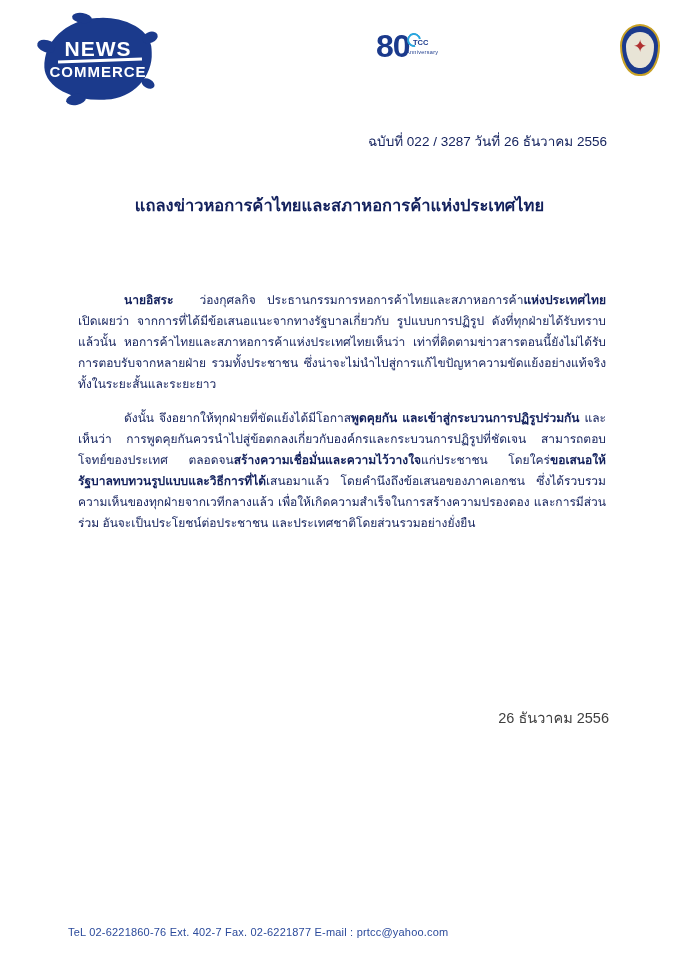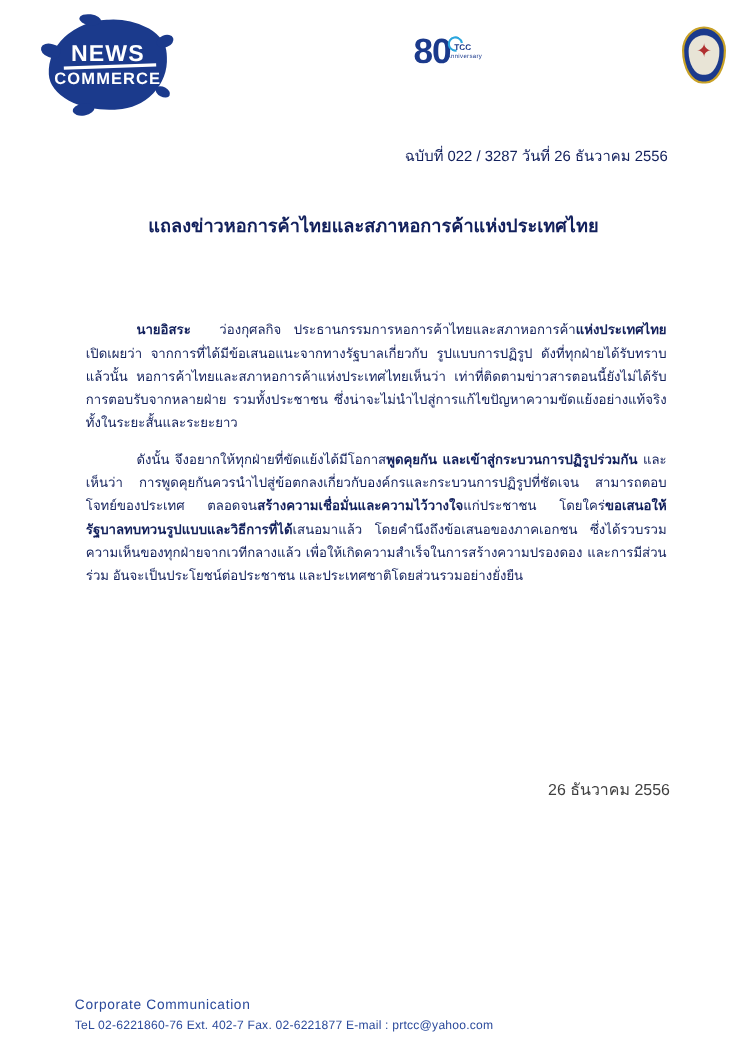--- a/index.html
+++ b/index.html
@@ -298,17 +298,16 @@
 
   <p class="para">
     <span class="indent"></span><span>ดังนั้น จึงอยากให้ทุกฝ่ายที่ขัดแย้งได้มีโอกาส</span><b>พูดคุยกัน และเข้าสู่กระบวนการปฏิรูปร่วมกัน</b><span> และเห็นว่า การพูดคุยกันควรนำไปสู่ข้อตกลงเกี่ยวกับองค์กรและกระบวนการปฏิรูปที่ชัดเจน สามารถตอบโจทย์ของประเทศ ตลอดจน</span><b>สร้างความเชื่อมั่นและความไว้วางใจ</b><span>แก่ประชาชน โดยใคร่</span><b>ขอเสนอให้รัฐบาลทบทวนรูปแบบและวิธีการที่ได้</b><span>เสนอมาแล้ว โดยคำนึงถึงข้อเสนอของภาคเอกชน ซึ่งได้รวบรวมความเห็นของทุกฝ่ายจากเวทีกลางแล้ว เพื่อให้เกิดความสำเร็จในการสร้างความปรองดอง และการมีส่วนร่วม อันจะเป็นประโยชน์ต่อประชาชน และประเทศชาติโดยส่วนรวมอย่างยั่งยืน</span>
   </p>
 
 </div>
 
 <div class="signoff">26 ธันวาคม 2556</div>
 
 <div class="footer">
-  <div class="title">Corporate  Communication</div>
   <div class="contact"><span>TeL  02-6221860-76  Ext. 402-7  Fax.  02-6221877  E-mail :  </span><a href="#">prtcc@yahoo.com</a></div>
 </div>
 
 <div class="page-edge"></div>
 
 </body></html>

